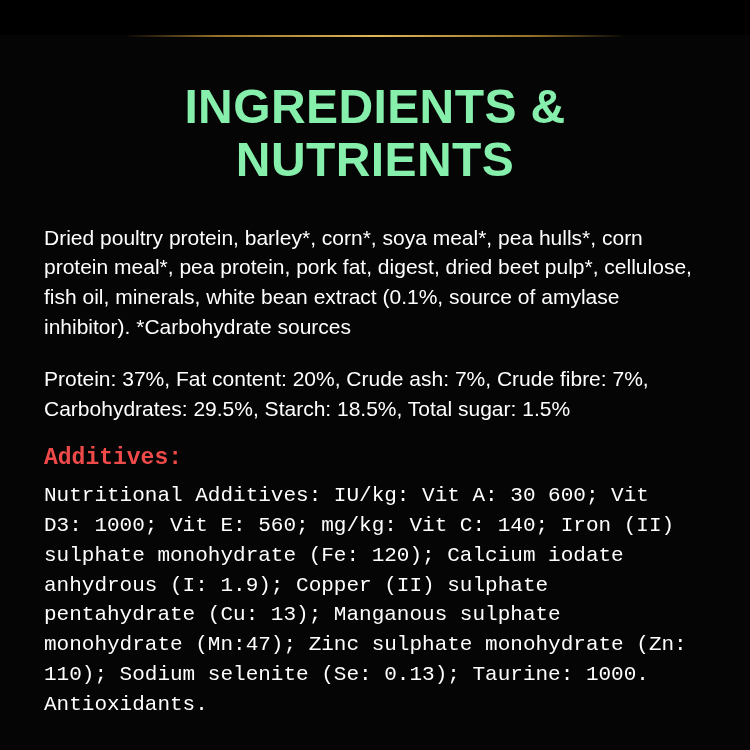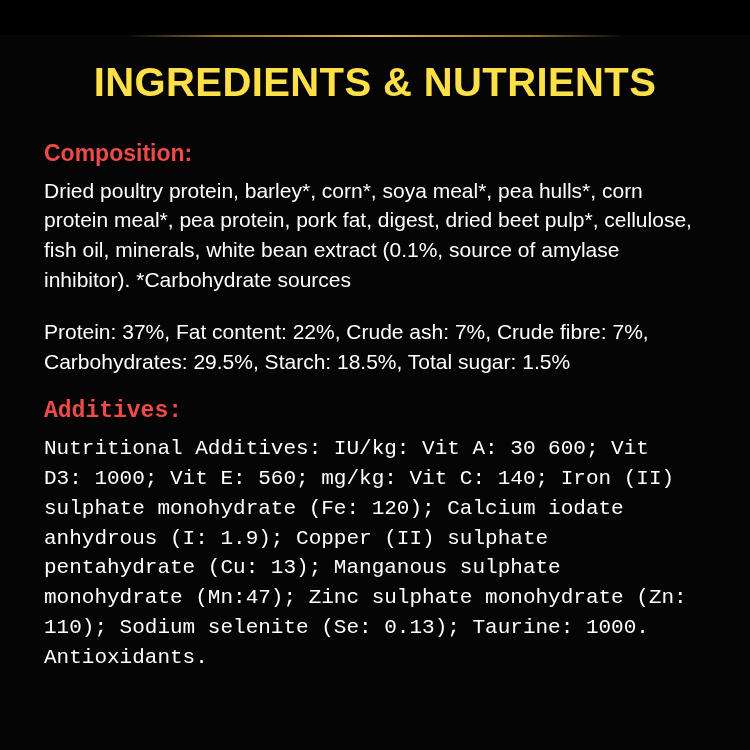--- a/index.html
+++ b/index.html
@@ -29,25 +29,25 @@
     background: linear-gradient(to right,
         rgba(120,80,20,0.05) 0%,
         rgba(196,148,54,0.75) 18%,
         rgba(226,183,88,1) 50%,
         rgba(196,148,54,0.75) 82%,
         rgba(120,80,20,0.05) 100%);
   }
   .rule-top { margin-top: 35px; }
   .title {
     text-align: center;
-    font-size: 40px;
+    font-size: 48px;
     font-weight: bold;
     letter-spacing: 0.4px;
-    color: #fde047;
-    margin: 23px 0 0 0;
+    color: #86efac;
+    margin: 44px 0 0 0;
     line-height: 1.1;
   }
   .sections {
     margin-top: 36px;
   }
   .section { margin-bottom: 22px; }
   .section:last-child { margin-bottom: 0; font-family: Liberation Mono, monospace; }
   .section-heading {
     color: #ef4a4a;
     font-size: 23px;
@@ -69,26 +69,25 @@
 
 <div class="page">
 
   <div class="rule rule-top"></div>
 
   <h1 class="title">INGREDIENTS &amp; NUTRIENTS</h1>
 
   <div class="sections">
 
     <div class="section">
-      <h2 class="section-heading">Composition:</h2>
       <p class="section-body">Dried poultry protein, barley*, corn*, soya meal*, pea hulls*, corn protein meal*, pea protein, pork fat, digest, dried beet pulp*, cellulose, fish oil, minerals, white bean extract (0.1%, source of amylase inhibitor). *Carbohydrate sources</p>
     </div>
 
     <div class="section">
-      <p class="section-body">Protein: 37%, Fat content: 22%, Crude ash: 7%, Crude fibre: 7%, Carbohydrates: 29.5%, Starch: 18.5%, Total sugar: 1.5%</p>
+      <p class="section-body">Protein: 37%, Fat content: 20%, Crude ash: 7%, Crude fibre: 7%, Carbohydrates: 29.5%, Starch: 18.5%, Total sugar: 1.5%</p>
     </div>
 
     <div class="section">
       <h2 class="section-heading">Additives:</h2>
       <p class="section-body">Nutritional Additives: IU/kg: Vit A: 30 600; Vit D3: 1000; Vit E: 560; mg/kg: Vit C: 140; Iron (II) sulphate monohydrate (Fe: 120); Calcium iodate anhydrous (I: 1.9); Copper (II) sulphate pentahydrate (Cu: 13); Manganous sulphate monohydrate (Mn:47); Zinc sulphate monohydrate (Zn: 110); Sodium selenite (Se: 0.13); Taurine: 1000. Antioxidants.</p>
     </div>
 
   </div>
 
 </div>

